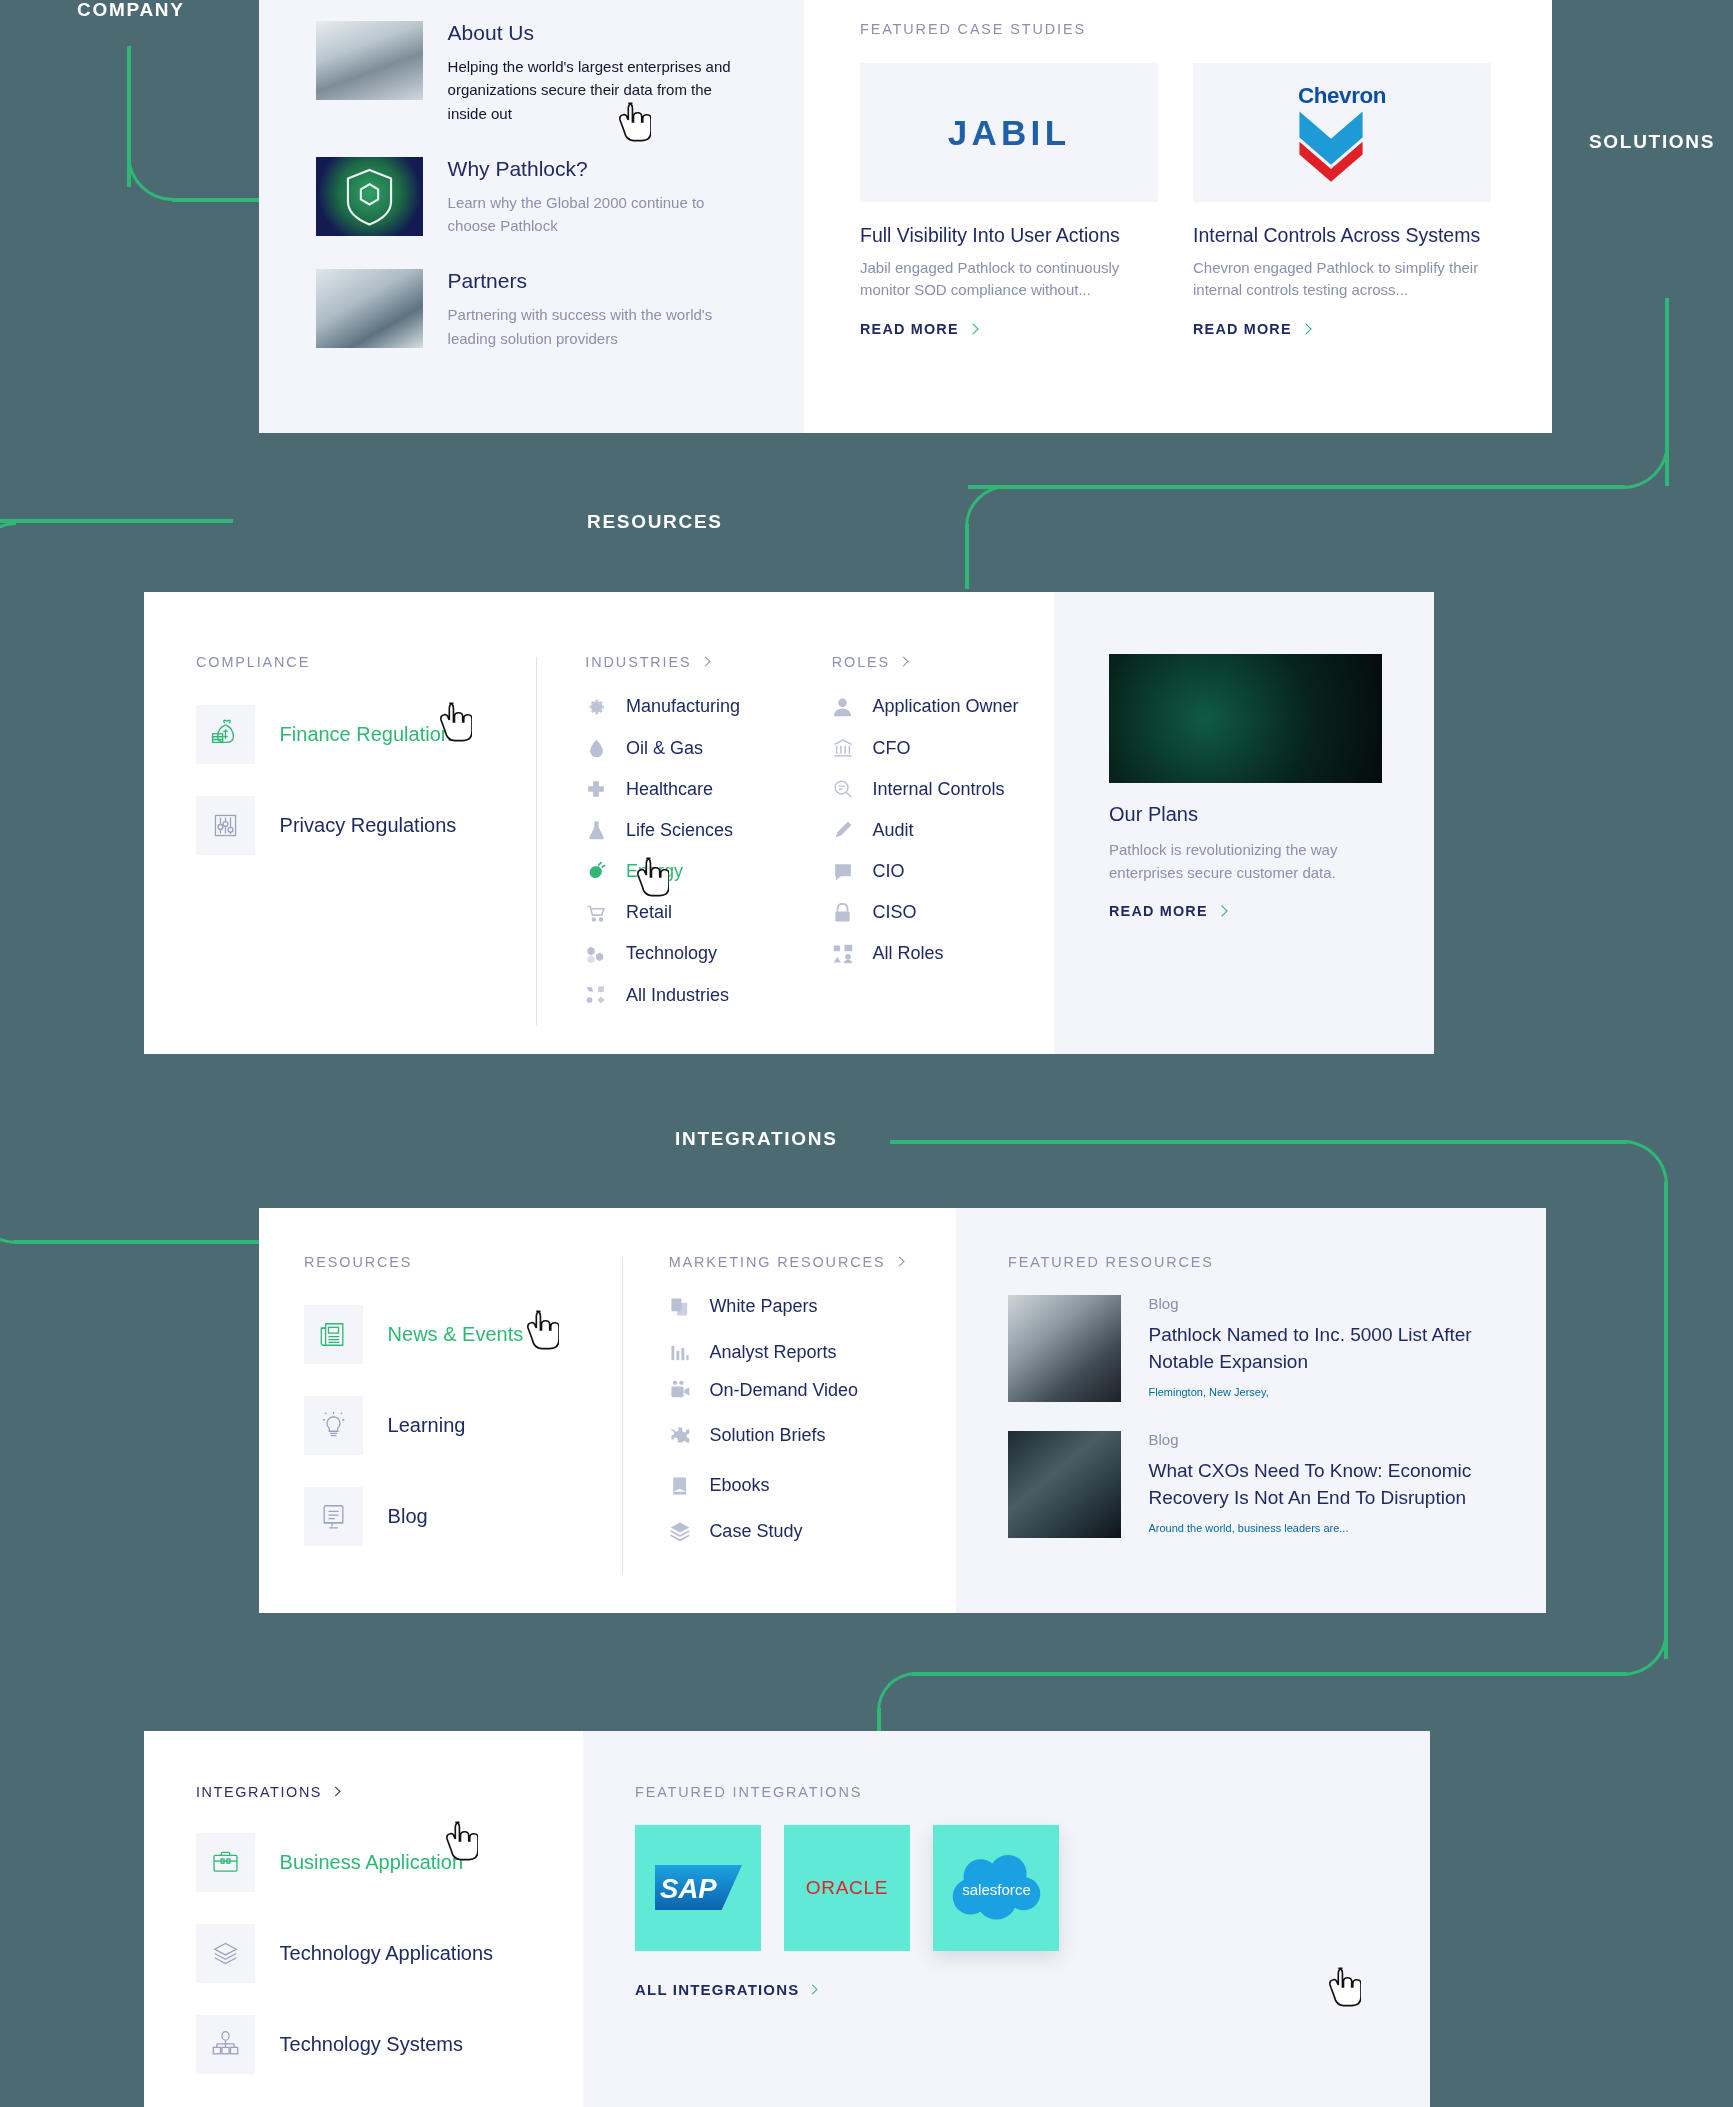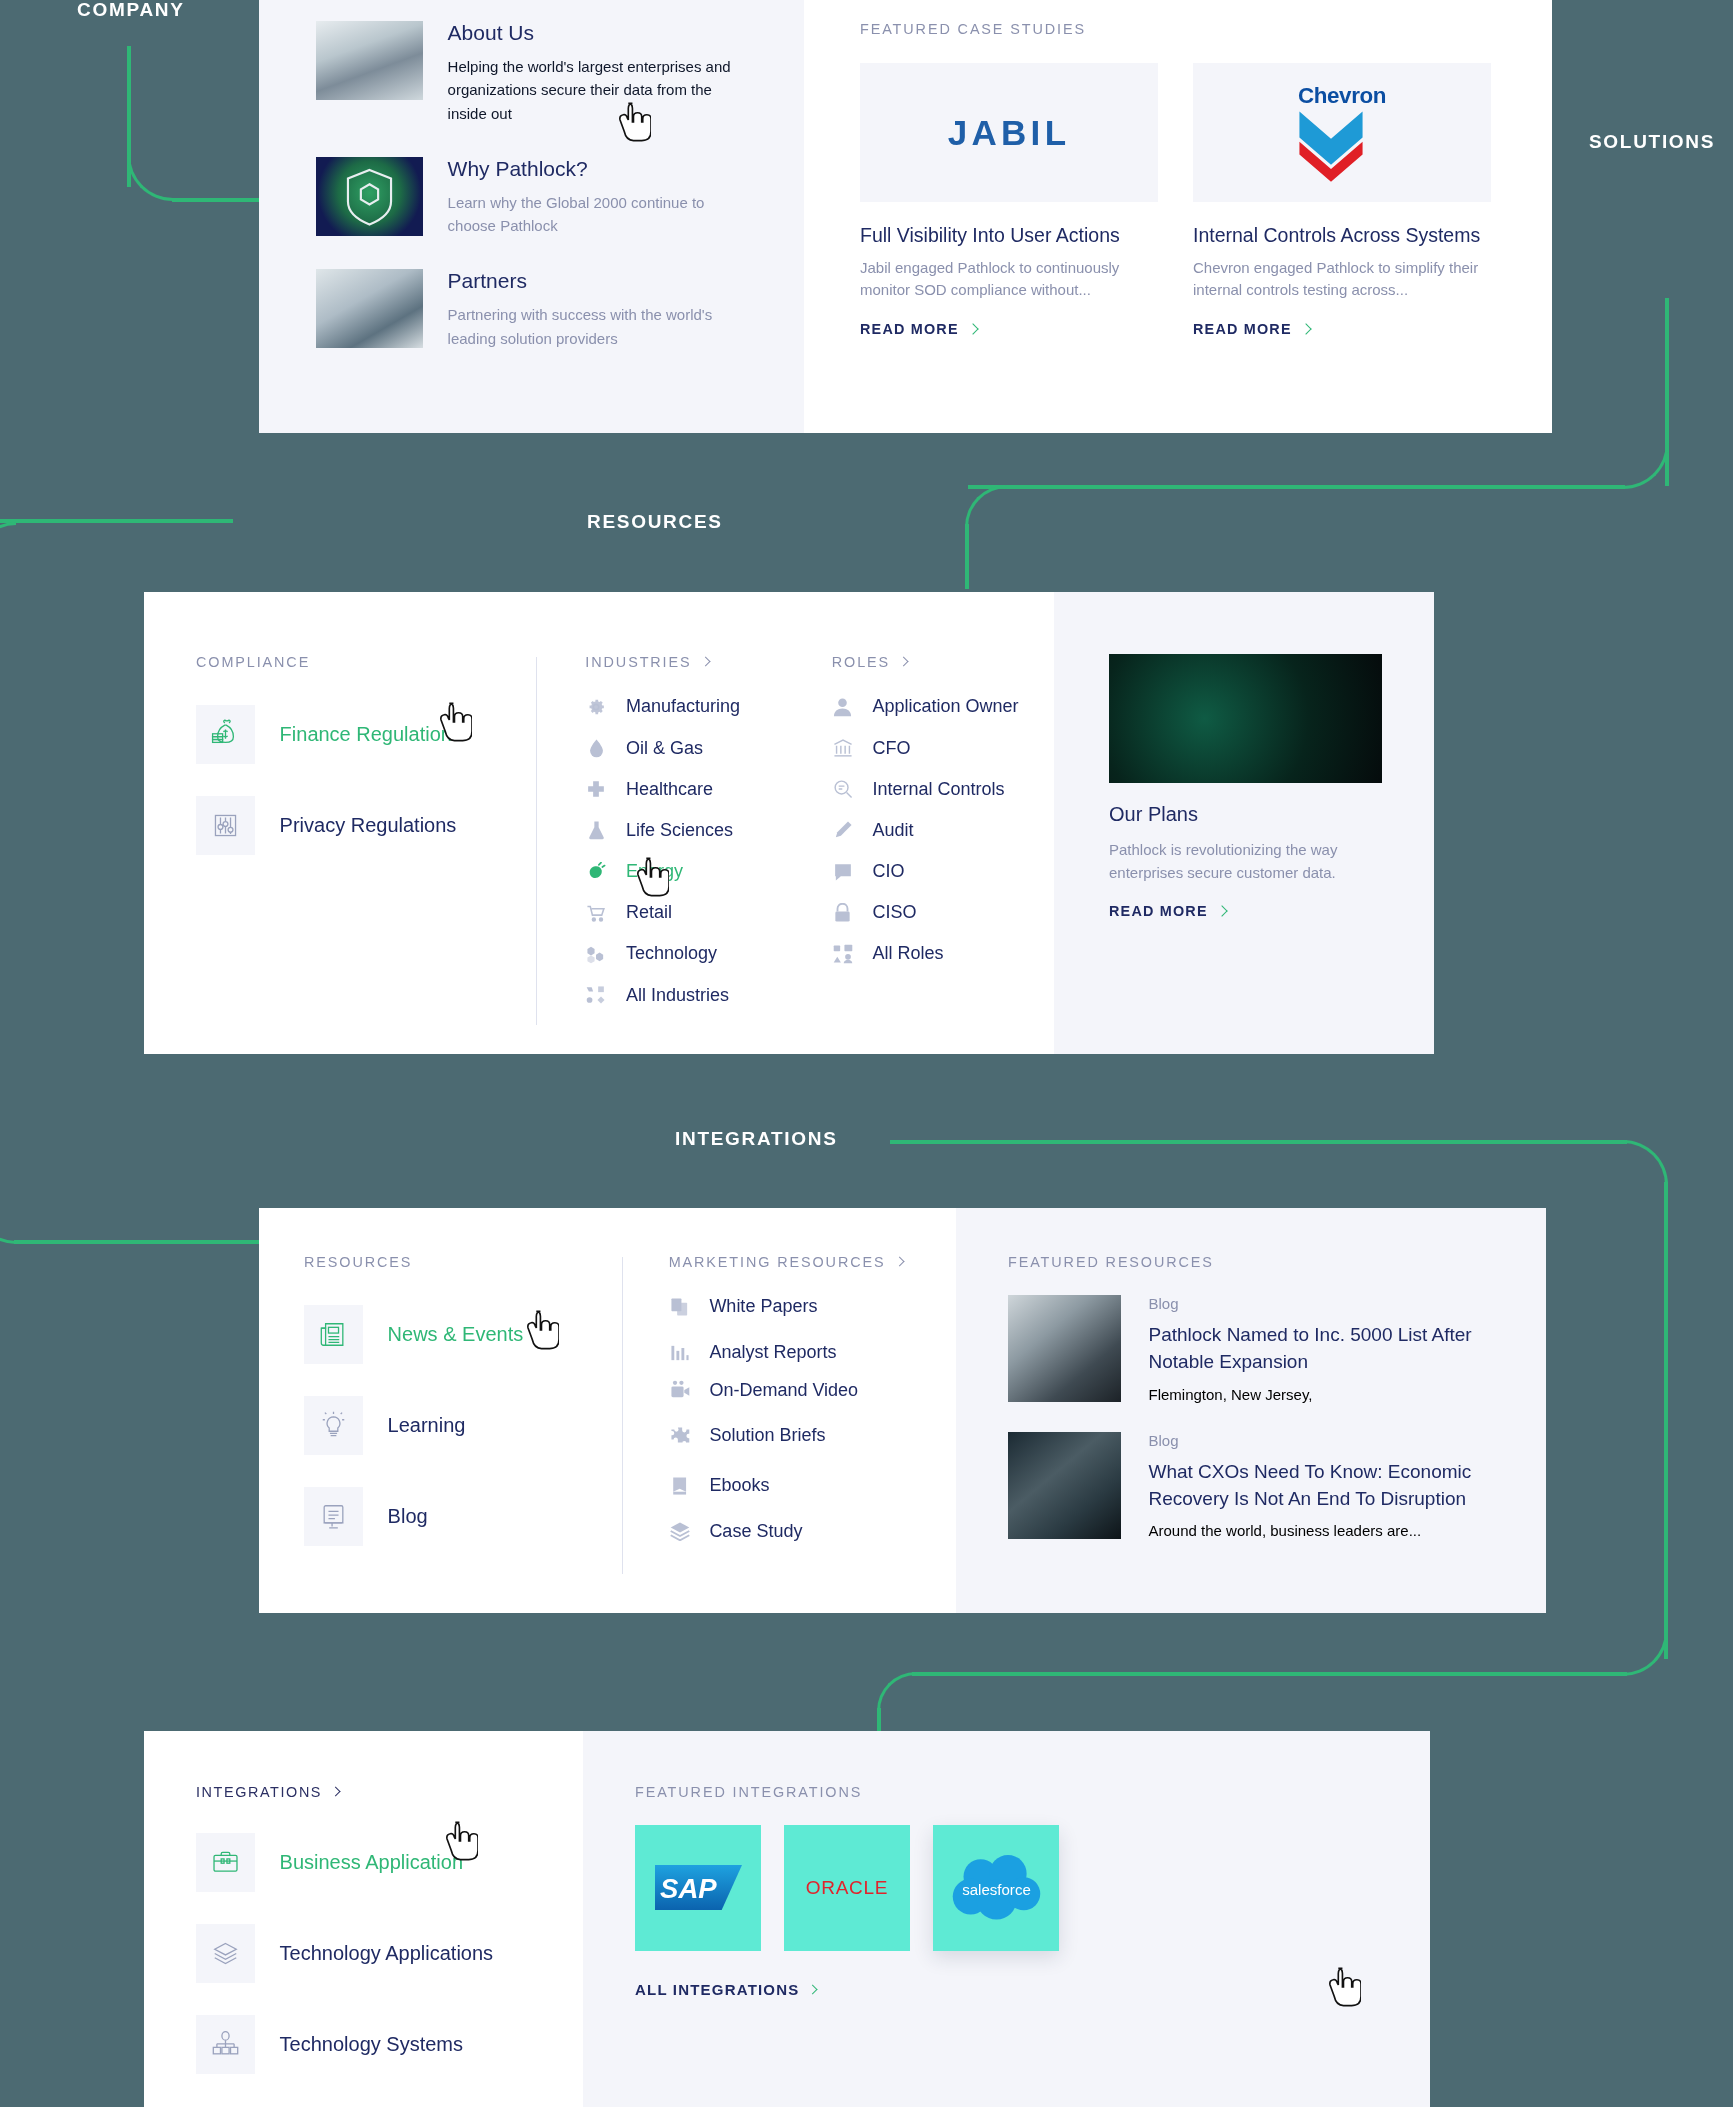--- a/index.html
+++ b/index.html
@@ -72,21 +72,21 @@
   
   .op-img { width: 273px; height: 129px; background:#0d1f18; overflow:hidden; position:relative; }
   .op-title { font-size: 20px; color:#1f2a63; margin: 20px 0 11.6px; }
   .op-desc { font-size: 15px; line-height:1.55; color:#8a90ad; }
 
   
   .fr-item { display:flex; gap: 27.5px; margin-bottom: 29px; }
   .fr-thumb { width: 113px; height: 107px; flex:0 0 113px; background:#22303a; overflow:hidden; position:relative; }
   .fr-kind { font-size: 15px; color:#8a90ad; margin-bottom: 10px; }
   .fr-title { font-size: 19px; line-height:1.42; color:#1f2a63; margin-bottom: 10px; max-width: 340px; }
-  .fr-sub { font-size: 15px; color:#000000; }
+  .fr-sub { font-size: 11px; color:#0369a1; }
 
   
   .int-grid { display:flex; gap: 23px; margin-top: 24.6px; }
   .int-card { width: 126px; height: 126px; background:#5eead4; display:flex; align-items:center; justify-content:center; }
   .int-card.hl { box-shadow: 0 7.2px 19px rgba(30,40,70,.14); }
   .all-int { margin-top: 30px; font-size: 15px; font-weight:700; letter-spacing:1.2px; color:#1f2a63; display:flex; align-items:center; gap:10px; }
   .all-int .chev { border-color:#2fb776; }
 
   
   .cursor { position:absolute; width: 33px; height: 42px; pointer-events:none; }

